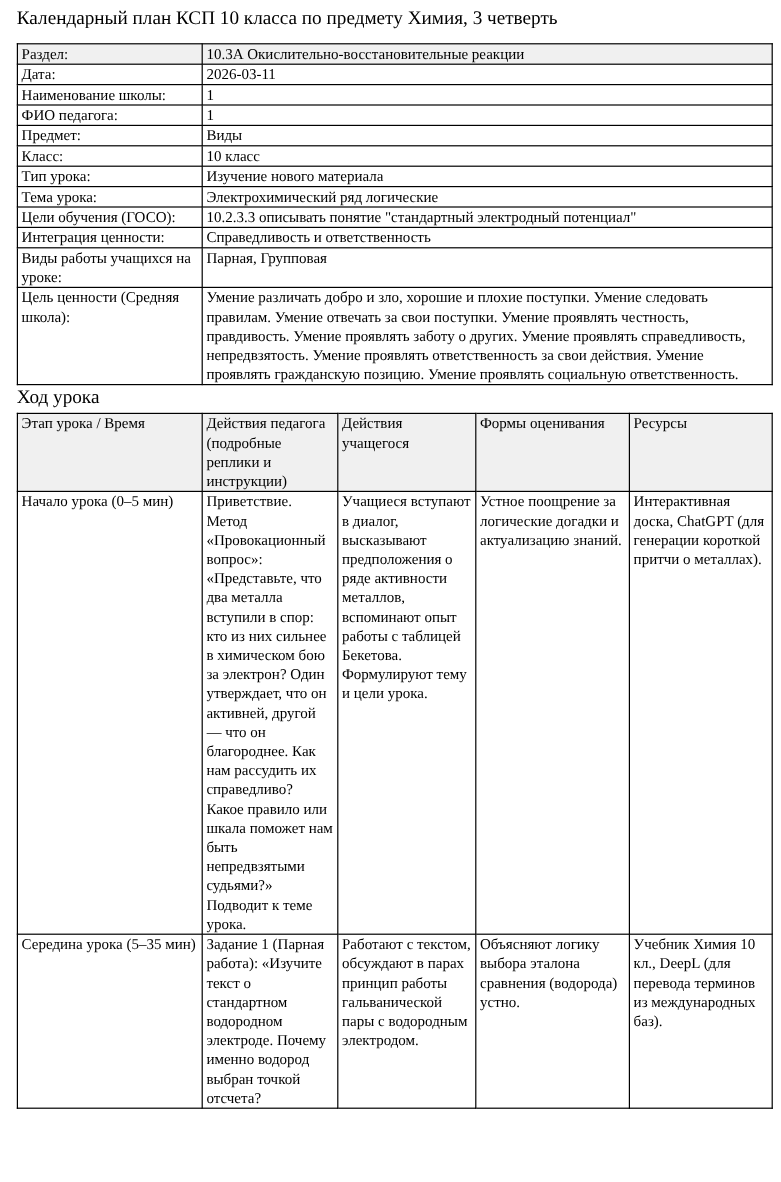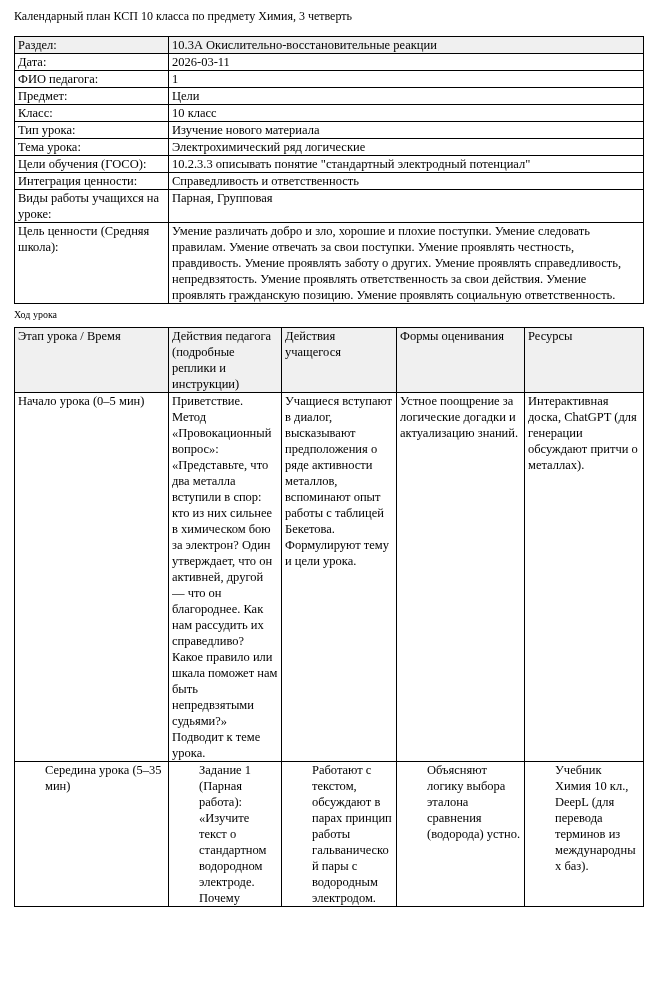--- a/index.html
+++ b/index.html
@@ -11,21 +11,21 @@
     width: 651px;
     height: 985px;
     overflow: hidden;
     color: #000000;
     font-family: "Liberation Serif", serif;
   }
   .page {
     padding: 8px 8px 0 14px;
   }
   .doc-title {
-    font-size: 12px;
+    font-size: 16px;
     line-height: 16px;
     margin: 0 0 12px 0;
     white-space: nowrap;
   }
   table {
     border-collapse: collapse;
     table-layout: fixed;
     width: 629px;
   }
   td, th {
@@ -36,26 +36,26 @@
     font-size: 12.5px;
     line-height: 16px;
     padding: 0 3px;
     overflow: hidden;
     word-wrap: break-word;
   }
   tr.hl td, tr.hl th {
     background: #f0f0f0;
   }
   .section-heading {
-    font-size: 10px;
+    font-size: 16px;
     line-height: 16px;
     margin: 3px 0 4px 0;
   }
   .clamp-r1 { max-height: 384px; overflow: hidden; }
-  .clamp-r2 { max-height: 144px; overflow: hidden; margin-left: 27px; }
+  .clamp-r2 { max-height: 144px; overflow: hidden; }
 </style>
 </head>
 <body>
 
 <div class="page">
 
   <div class="doc-title">Календарный план КСП 10 класса по предмету Химия, 3 четверть</div>
 
   <table class="info-table">
     <colgroup>
@@ -65,26 +65,30 @@
     <tbody>
       <tr class="hl">
         <td>Раздел:</td>
         <td>10.3А Окислительно-восстановительные реакции</td>
       </tr>
       <tr>
         <td>Дата:</td>
         <td>2026-03-11</td>
       </tr>
       <tr>
+        <td>Наименование школы:</td>
+        <td>1</td>
+      </tr>
+      <tr>
         <td>ФИО педагога:</td>
         <td>1</td>
       </tr>
       <tr>
         <td>Предмет:</td>
-        <td>Цели</td>
+        <td>Виды</td>
       </tr>
       <tr>
         <td>Класс:</td>
         <td>10 класс</td>
       </tr>
       <tr>
         <td>Тип урока:</td>
         <td>Изучение нового материала</td>
       </tr>
       <tr>
@@ -137,21 +141,21 @@
         <td>
           <div class="clamp-r1">Приветствие. Метод «Провокационный вопрос»: «Представьте, что два металла вступили в спор: кто из них сильнее в химическом бою за электрон? Один утверждает, что он активней, другой — что он благороднее. Как нам рассудить их справедливо? Какое правило или шкала поможет нам быть непредвзятыми судьями?» Подводит к теме урока.</div>
         </td>
         <td>
           <div class="clamp-r1">Учащиеся вступают в диалог, высказывают предположения о ряде активности металлов, вспоминают опыт работы с таблицей Бекетова. Формулируют тему и цели урока.</div>
         </td>
         <td>
           <div class="clamp-r1">Устное поощрение за логические догадки и актуализацию знаний.</div>
         </td>
         <td>
-          <div class="clamp-r1">Интерактивная доска, ChatGPT (для генерации обсуждают притчи о металлах).</div>
+          <div class="clamp-r1">Интерактивная доска, ChatGPT (для генерации короткой притчи о металлах).</div>
         </td>
       </tr>
       <tr>
         <td>
           <div class="clamp-r2">Середина урока (5–35 мин)</div>
         </td>
         <td>
           <div class="clamp-r2">Задание 1 (Парная работа): «Изучите текст о стандартном водородном электроде. Почему именно водород выбран точкой отсчета?</div>
         </td>
         <td>

